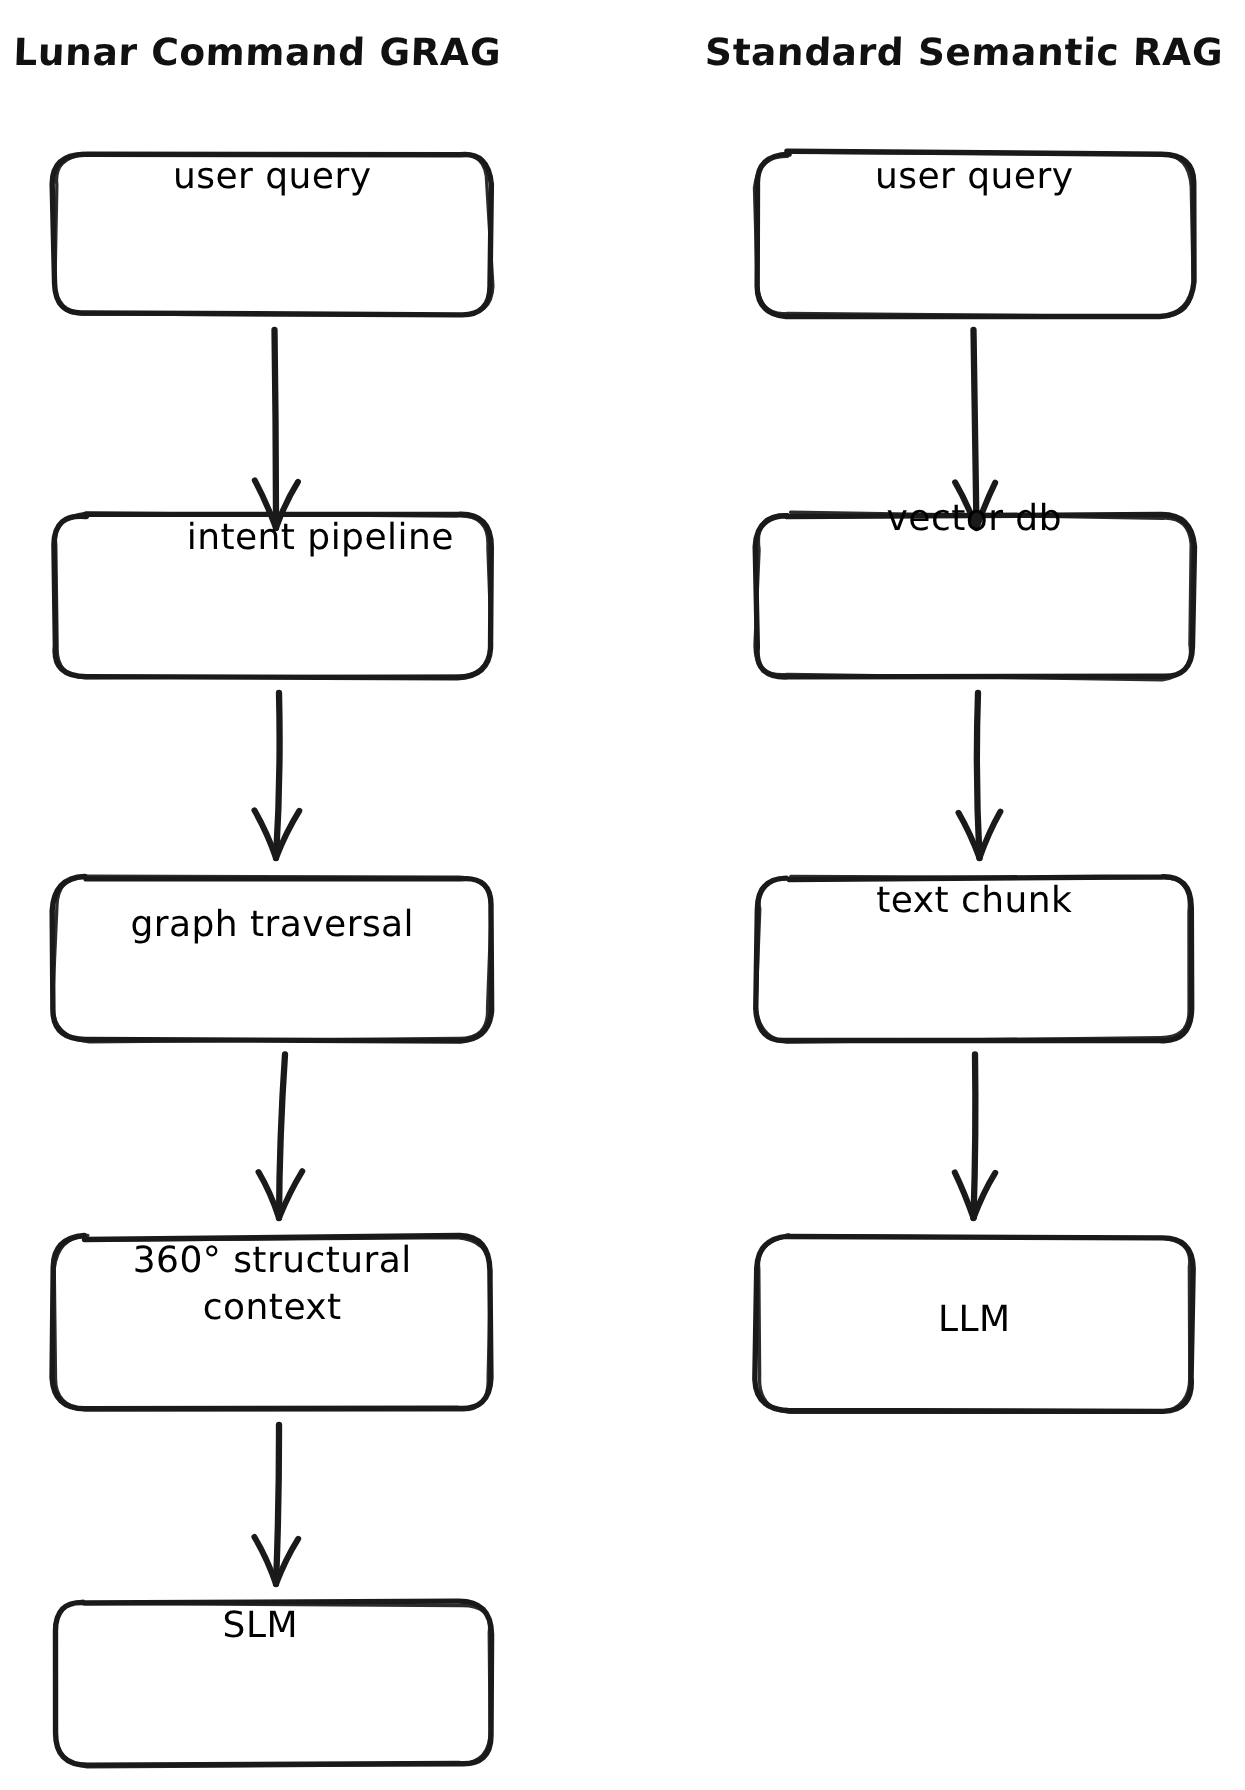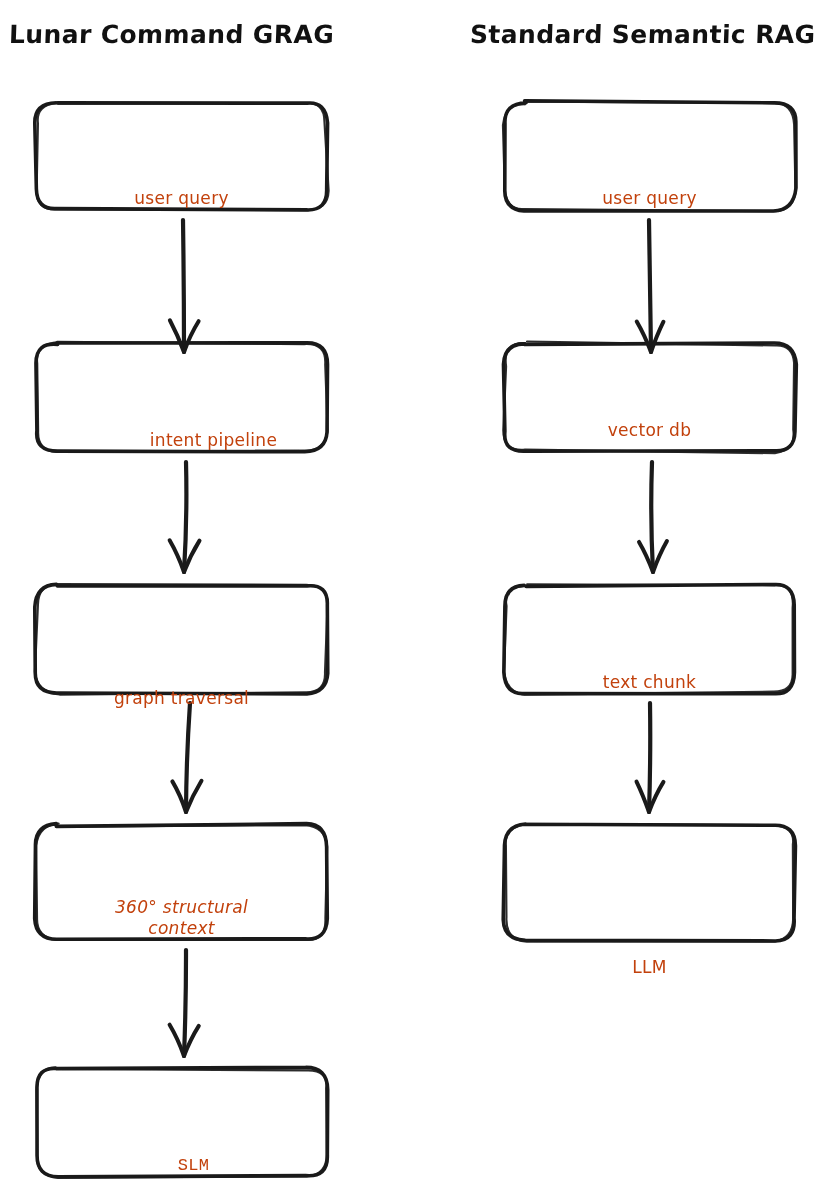--- a/index.html
+++ b/index.html
@@ -30,27 +30,27 @@
     color: #111111;
     white-space: nowrap;
     transform: skewX(-2deg);
   }
   #title-left  { left: 9px;  top: 20px; }
   #title-right { left: 470px; top: 20px; }
 
   .node-label {
     position: absolute;
     display: flex;
-    align-items: flex-end;
+    align-items: flex-start;
     justify-content: center;
     text-align: center;
     font-family: "DejaVu Sans", sans-serif;
-    font-size: 17px;
+    font-size: 24px;
     font-weight: 500;
-    color: #c2410c;
+    color: #000000;
     letter-spacing: 0.3px;
     line-height: 1.28;
     pointer-events: none;
   }
   svg { display: block; }
   .sketch-stroke {
     fill: none;
     stroke: #1a1a1a;
     stroke-linecap: round;
     stroke-linejoin: round;
@@ -144,30 +144,30 @@
 <div id="labels-layer">
     <div class="node-label" style="left: 36px; top: 102px; width: 291px; height: 108px;">
       <span>user query</span>
     </div>
     <div class="node-label" style="left: 36px; top: 343px; width: 291px; height: 109px; padding-left: 32px;">
       <span>intent pipeline</span>
     </div>
     <div class="node-label" style="left: 36px; top: 585px; width: 291px; height: 109px; margin-top: 16px;">
       <span>graph traversal</span>
     </div>
-    <div class="node-label" style="left: 36px; top: 825px; width: 291px; height: 115px; font-style: italic;">
+    <div class="node-label" style="left: 36px; top: 825px; width: 291px; height: 115px;">
       <span>360° structural<br>context</span>
     </div>
-    <div class="node-label" style="left: 48px; top: 1068px; width: 291px; height: 109px; font-family: Liberation Mono, monospace;">
+    <div class="node-label" style="left: 28px; top: 1068px; width: 291px; height: 109px;">
       <span>SLM</span>
     </div>
     <div class="node-label" style="left: 504px; top: 102px; width: 291px; height: 108px;">
       <span>user query</span>
     </div>
-    <div class="node-label" style="left: 504px; top: 356px; width: 291px; height: 86px;">
+    <div class="node-label" style="left: 504px; top: 330px; width: 291px; height: 86px;">
       <span>vector db</span>
     </div>
     <div class="node-label" style="left: 504px; top: 585px; width: 291px; height: 109px;">
       <span>text chunk</span>
     </div>
     <div class="node-label" style="left: 504px; top: 864px; width: 291px; height: 115px;">
       <span>LLM</span>
     </div>
   </div>
 

